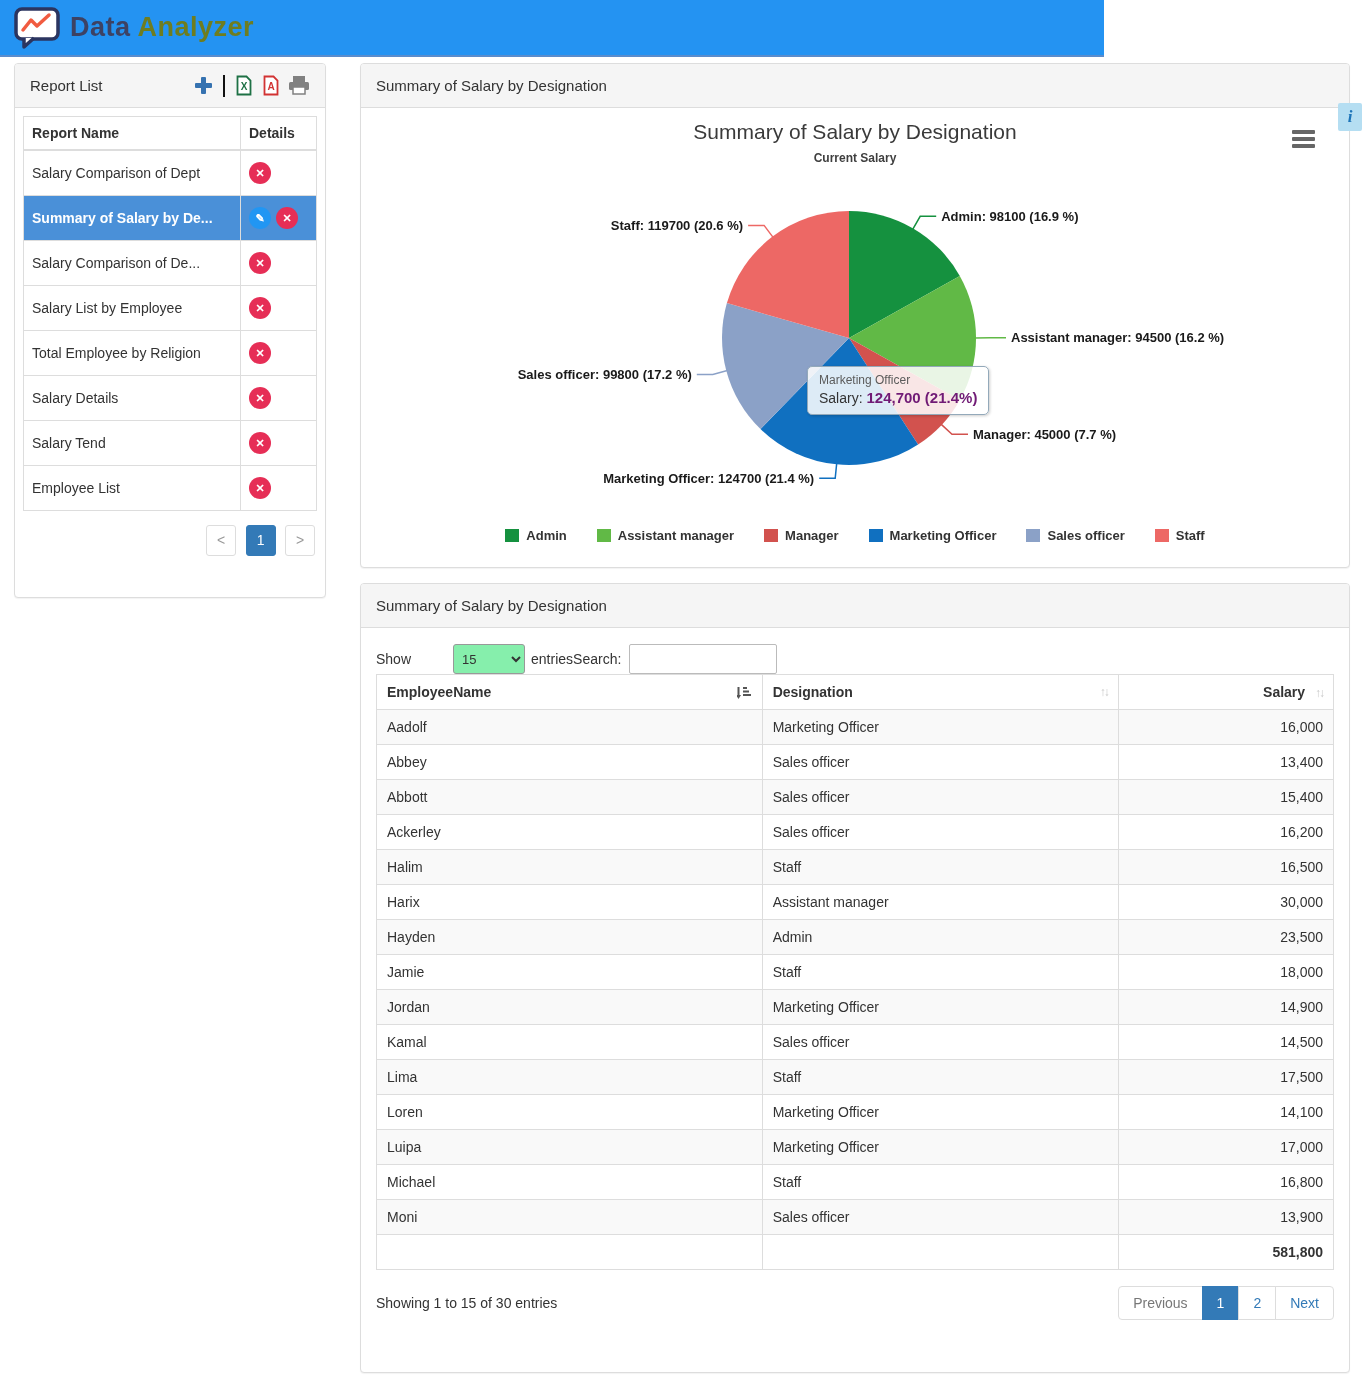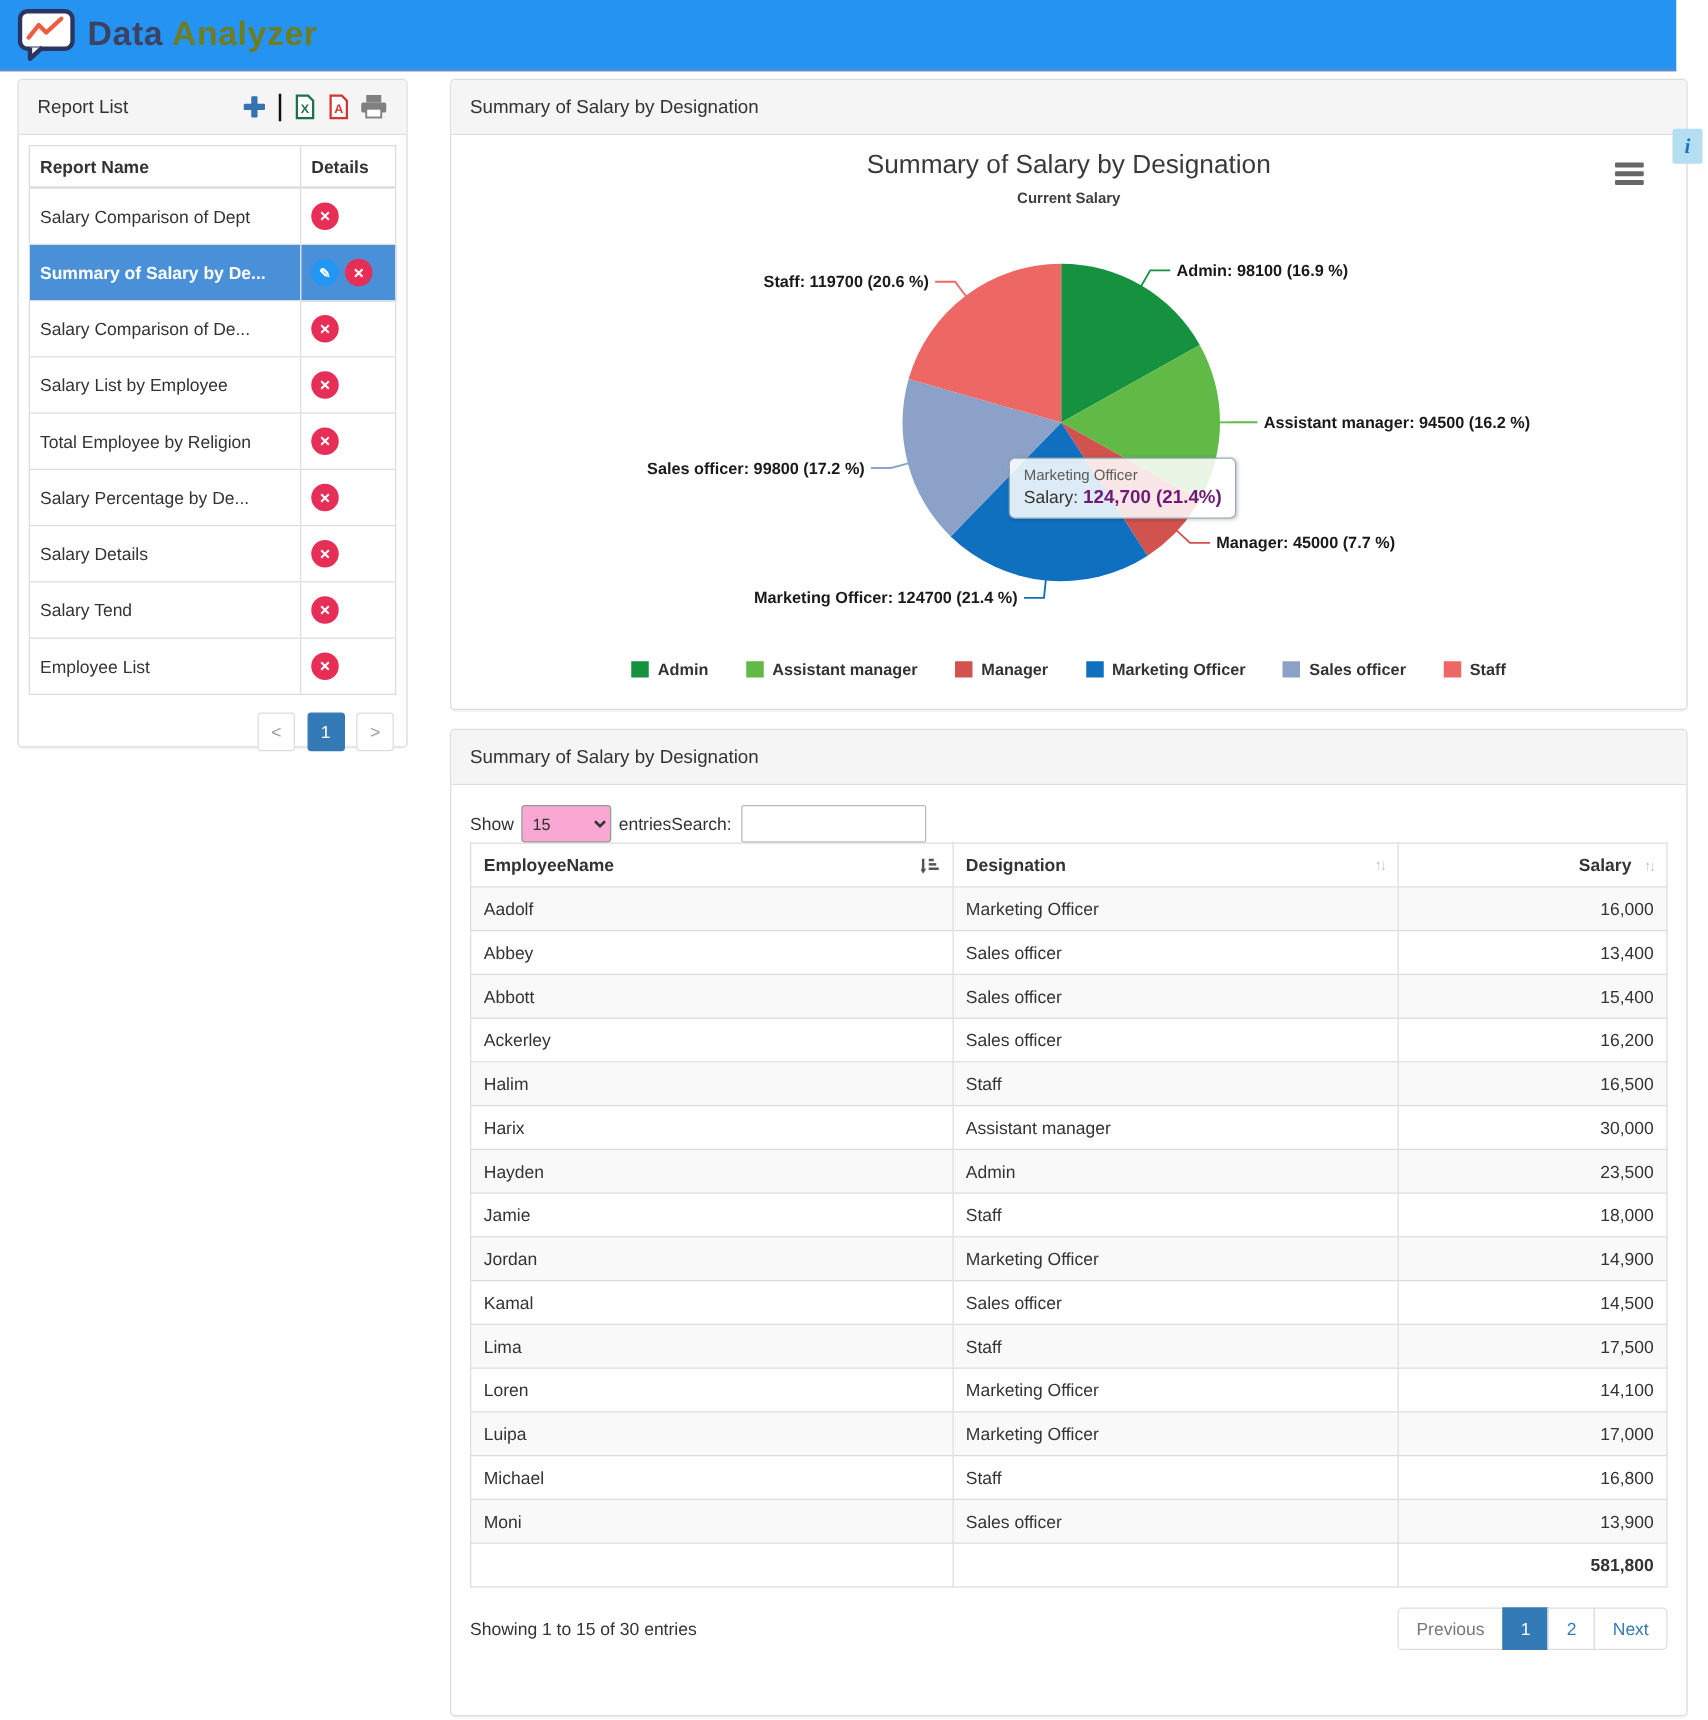--- a/index.html
+++ b/index.html
@@ -4,21 +4,21 @@
 <style>
   * { box-sizing: border-box; }
   html,body { margin:0; padding:0; }
   body {
     width:1366px; height:1376px; position:relative; overflow:hidden;
     background:#fff; font-family:"Liberation Sans", sans-serif; color:#333;
   }
 
   
   .topbar {
-    position:absolute; left:0; top:0; width:1341px; height:57px;
+    position:absolute; left:0; top:0; width:1104px; height:57px;
     background:var(--topbar,#2493F2); border-bottom:2px solid #5a8ccc;
     display:flex; align-items:center; padding-left:14px;
   }
   .brand { display:flex; align-items:center; gap:10px; }
   .brand-text { font-size:27px; font-weight:bold; letter-spacing:.5px; }
   .brand-word1 { color:var(--brand_data,#3D4263); }
   .brand-word2 { color:var(--brand_analyzer,#6E7D20); margin-left:7px; }
 
   
   .panel {
@@ -88,21 +88,21 @@
   }
   .tt1 { font-size:12px; color:#5b5b5b; margin-bottom:2px; }
   .tt2 { font-size:14px; color:#333; white-space:nowrap; }
   .tt2 b { font-size:15px; color:#701a75; }
 
   
   .table-panel { left:360px; top:583px; width:990px; height:790px; }
   .table-panel .panel-body { padding:12px 15px; }
   .dt-controls { display:flex; justify-content:flex-start; align-items:center; font-size:14px; margin-top:4px; }
   .dt-left { display:flex; align-items:center; gap:6px; }
-  .dt-left select { height:30px; min-width:72px; border:1px solid #999; border-radius:3px; background:#f9a8d4; font-size:13px; padding:2px 4px; color:#333; }
+  .dt-left select { height:30px; min-width:72px; border:1px solid #999; border-radius:3px; background:#86efac; font-size:13px; padding:2px 4px; color:#333;margin-left:36px; }
   .dt-right { display:flex; align-items:center; gap:8px; }
   .dt-right input { width:148px; height:30px; border:1px solid #bbb; border-radius:2px; padding:4px 6px; font-size:13px; }
   .emp-table { width:100%; border-collapse:collapse; font-size:14px; table-layout:fixed;border-radius:15px; }
   .emp-table th, .emp-table td { border:1px solid #ddd; padding:9px 10px; text-align:left; }
   .emp-table th { font-weight:bold; }
   .emp-table col.c1 { width:40.3%; } .emp-table col.c2 { width:37.2%; } .emp-table col.c3 { width:22.5%; }
   .emp-table th.num, .emp-table td.num { text-align:right; }
   .emp-table tbody tr:nth-child(odd) td { background:#f9f9f9; }
   .emp-table tfoot td { font-weight:bold; }
   .sort-ico { float:right; color:#c9c9c9; font-size:12px; letter-spacing:-2px; margin-top:1px; }
@@ -185,24 +185,20 @@
           <tr>
             <td class="rname">Salary Comparison of De...</td>
             <td><span class="cicon delete">✕</span></td>
           </tr>
           <tr>
             <td class="rname">Salary List by Employee</td>
             <td><span class="cicon delete">✕</span></td>
           </tr>
           <tr>
             <td class="rname">Total Employee by Religion</td>
-            <td><span class="cicon delete">✕</span></td>
-          </tr>
-          <tr>
-            <td class="rname">Salary Percentage by De...</td>
             <td><span class="cicon delete">✕</span></td>
           </tr>
           <tr>
             <td class="rname">Salary Details</td>
             <td><span class="cicon delete">✕</span></td>
           </tr>
           <tr>
             <td class="rname">Salary Tend</td>
             <td><span class="cicon delete">✕</span></td>
           </tr>

